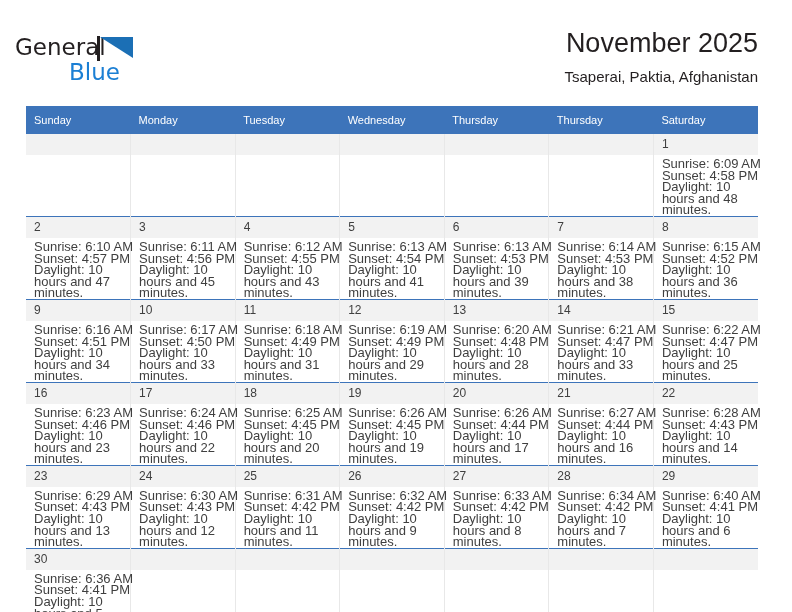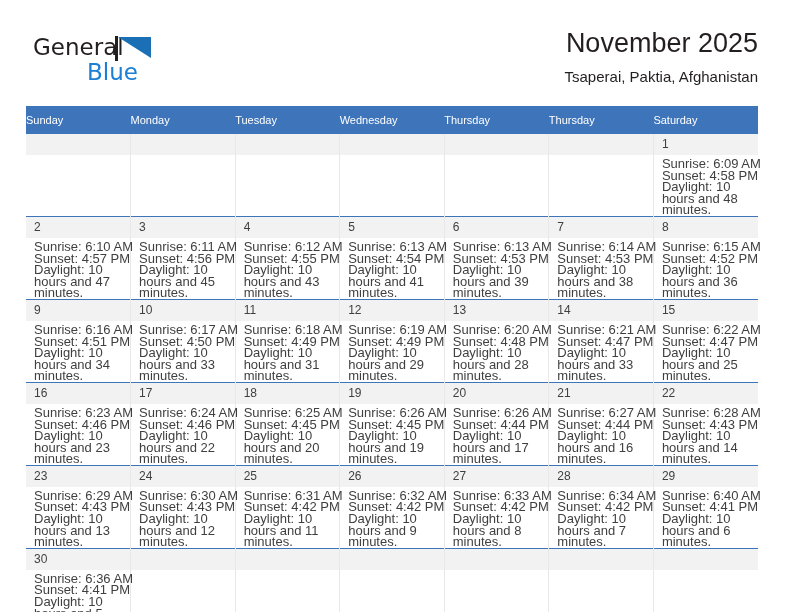--- a/index.html
+++ b/index.html
@@ -17,21 +17,21 @@
   .page {
     position: relative;
     width: 792px;
     height: 612px;
     box-sizing: border-box;
   }
 
   
   .header {
     position: absolute;
-    left: 26px;
+    left: 8px;
     top: 26px;
     right: 34px;
     height: 74px;
   }
   .brand {
     position: absolute;
     left: 7px;
     top: 8px;
     width: 180px;
     height: 60px;
@@ -111,21 +111,21 @@
     width: 732px;
     border-collapse: collapse;
     table-layout: fixed;
   }
   .calendar th {
     background: #3d74ba;
     color: #ffffff;
     font-size: 11px;
     font-weight: 400;
     text-align: left;
-    padding: 5px 0 5px 0;
+    padding: 5px 0 5px 8px;
     height: 18px;
     border: none;
   }
   .calendar td {
     vertical-align: top;
     padding: 0;
     border-right: 1px solid #e8e8e8;
     border-top: 1px solid #3d74ba;
     height: 72px;
     background: #ffffff;

